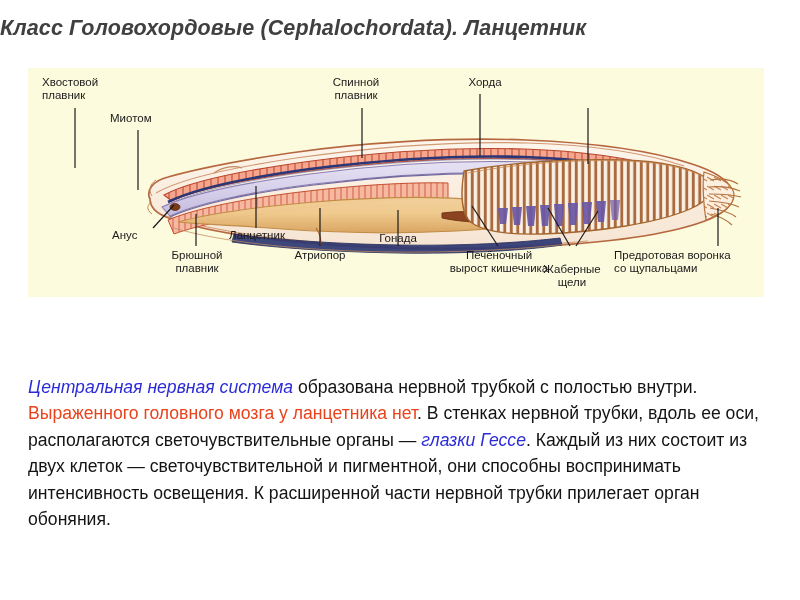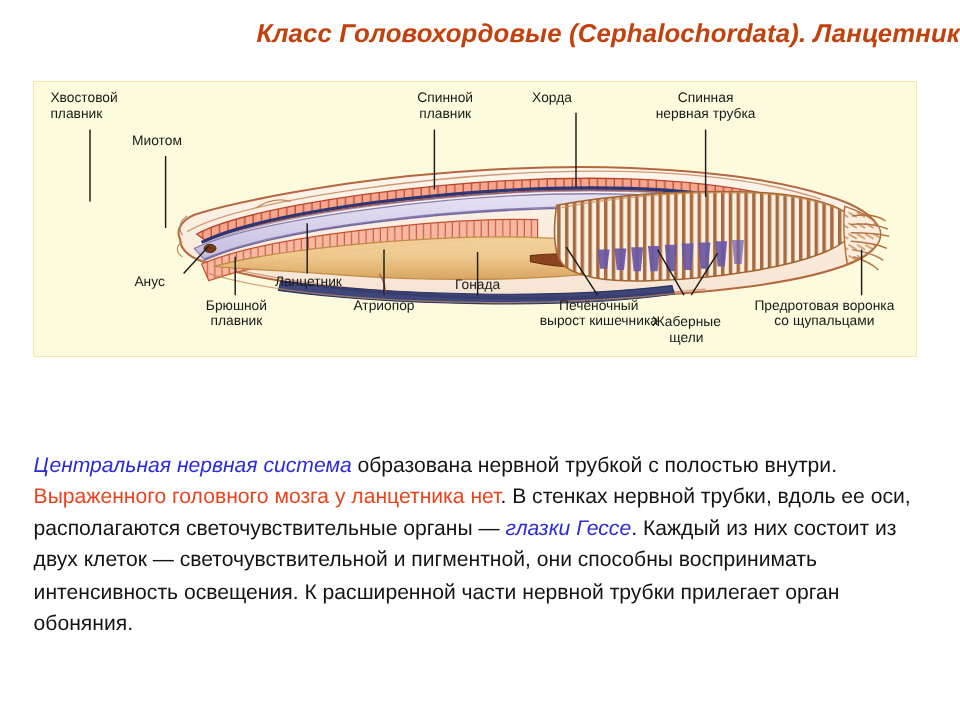--- a/index.html
+++ b/index.html
@@ -15,37 +15,37 @@
     font-family: "Liberation Sans", sans-serif;
     position: relative;
   }
 
   
   .slide-title {
     position: absolute;
     left: 0;
     top: 16px;
     width: 800px;
-    text-align: right;
+    text-align: left;
     font-size: 21.5px;
     font-style: italic;
     font-weight: bold;
-    color: #c2410c;
+    color: #404040;
     letter-spacing: 0.1px;
     white-space: nowrap;
   }
 
   
   .figure-panel {
     position: absolute;
     left: 28px;
     top: 68px;
     width: 736px;
     height: 229px;
-    background: #eab308;
+    background: #fde047;
   }
 
   .fig-svg {
     position: absolute;
     left: 0;
     top: 0;
     width: 736px;
     height: 229px;
     display: block;
   }
@@ -54,21 +54,21 @@
   .fig-label {
     position: absolute;
     font-family: "Liberation Sans", sans-serif;
     font-size: 11.5px;
     line-height: 12.6px;
     color: #1a1a1a;
     white-space: pre-line;
   }
   .fig-label.c  { text-align: center; }
   .fig-label.l  { text-align: left; }
-  .fig-label.r  { text-align: center; }
+  .fig-label.r  { text-align: left; }
 
   
   .body-text {
     position: absolute;
     left: 28px;
     top: 374px;
     width: 748px;
     font-size: 17.6px;
     line-height: 26.4px;
     color: #141414;
@@ -272,25 +272,23 @@
       <line x1="470" y1="178" x2="444" y2="138"></line>
       <line x1="542" y1="178" x2="520" y2="140"></line>
       <line x1="548" y1="178" x2="570" y2="143"></line>
       <line x1="690" y1="178" x2="690" y2="140"></line>
     </g>
   </svg>
 
   <div class="fig-label l" style="left:14px;  top:8px;   width:90px;">Хвостовой
 плавник</div>
   <div class="fig-label l" style="left:82px;  top:44px;  width:70px;">Миотом</div>
-  <div class="fig-label c" style="left:302px; top:8px;   width:82px;">Спинной
+  <div class="fig-label c" style="left:287px; top:8px;   width:82px;">Спинной
 плавник</div>
-  <div class="fig-label c" style="left:399px; top:8px;   width:66px;">Хорда</div>
-  <div class="fig-label c" style="left:498px; top:8px;   width:124px;">Спинная
-нервная трубка</div>
+  <div class="fig-label c" style="left:424px; top:8px;   width:66px;">Хорда</div>
 
   <div class="fig-label l" style="left:84px;  top:161px; width:52px;">Анус</div>
   <div class="fig-label c" style="left:126px; top:181px; width:86px;">Брюшной
 плавник</div>
   <div class="fig-label c" style="left:186px; top:161px; width:86px;">Ланцетник</div>
   <div class="fig-label c" style="left:248px; top:181px; width:88px;">Атриопор</div>
   <div class="fig-label c" style="left:336px; top:164px; width:68px;">Гонада</div>
   <div class="fig-label c" style="left:398px; top:181px; width:146px;">Печёночный
 вырост кишечника</div>
   <div class="fig-label c" style="left:506px; top:195px; width:76px;">Жаберные

